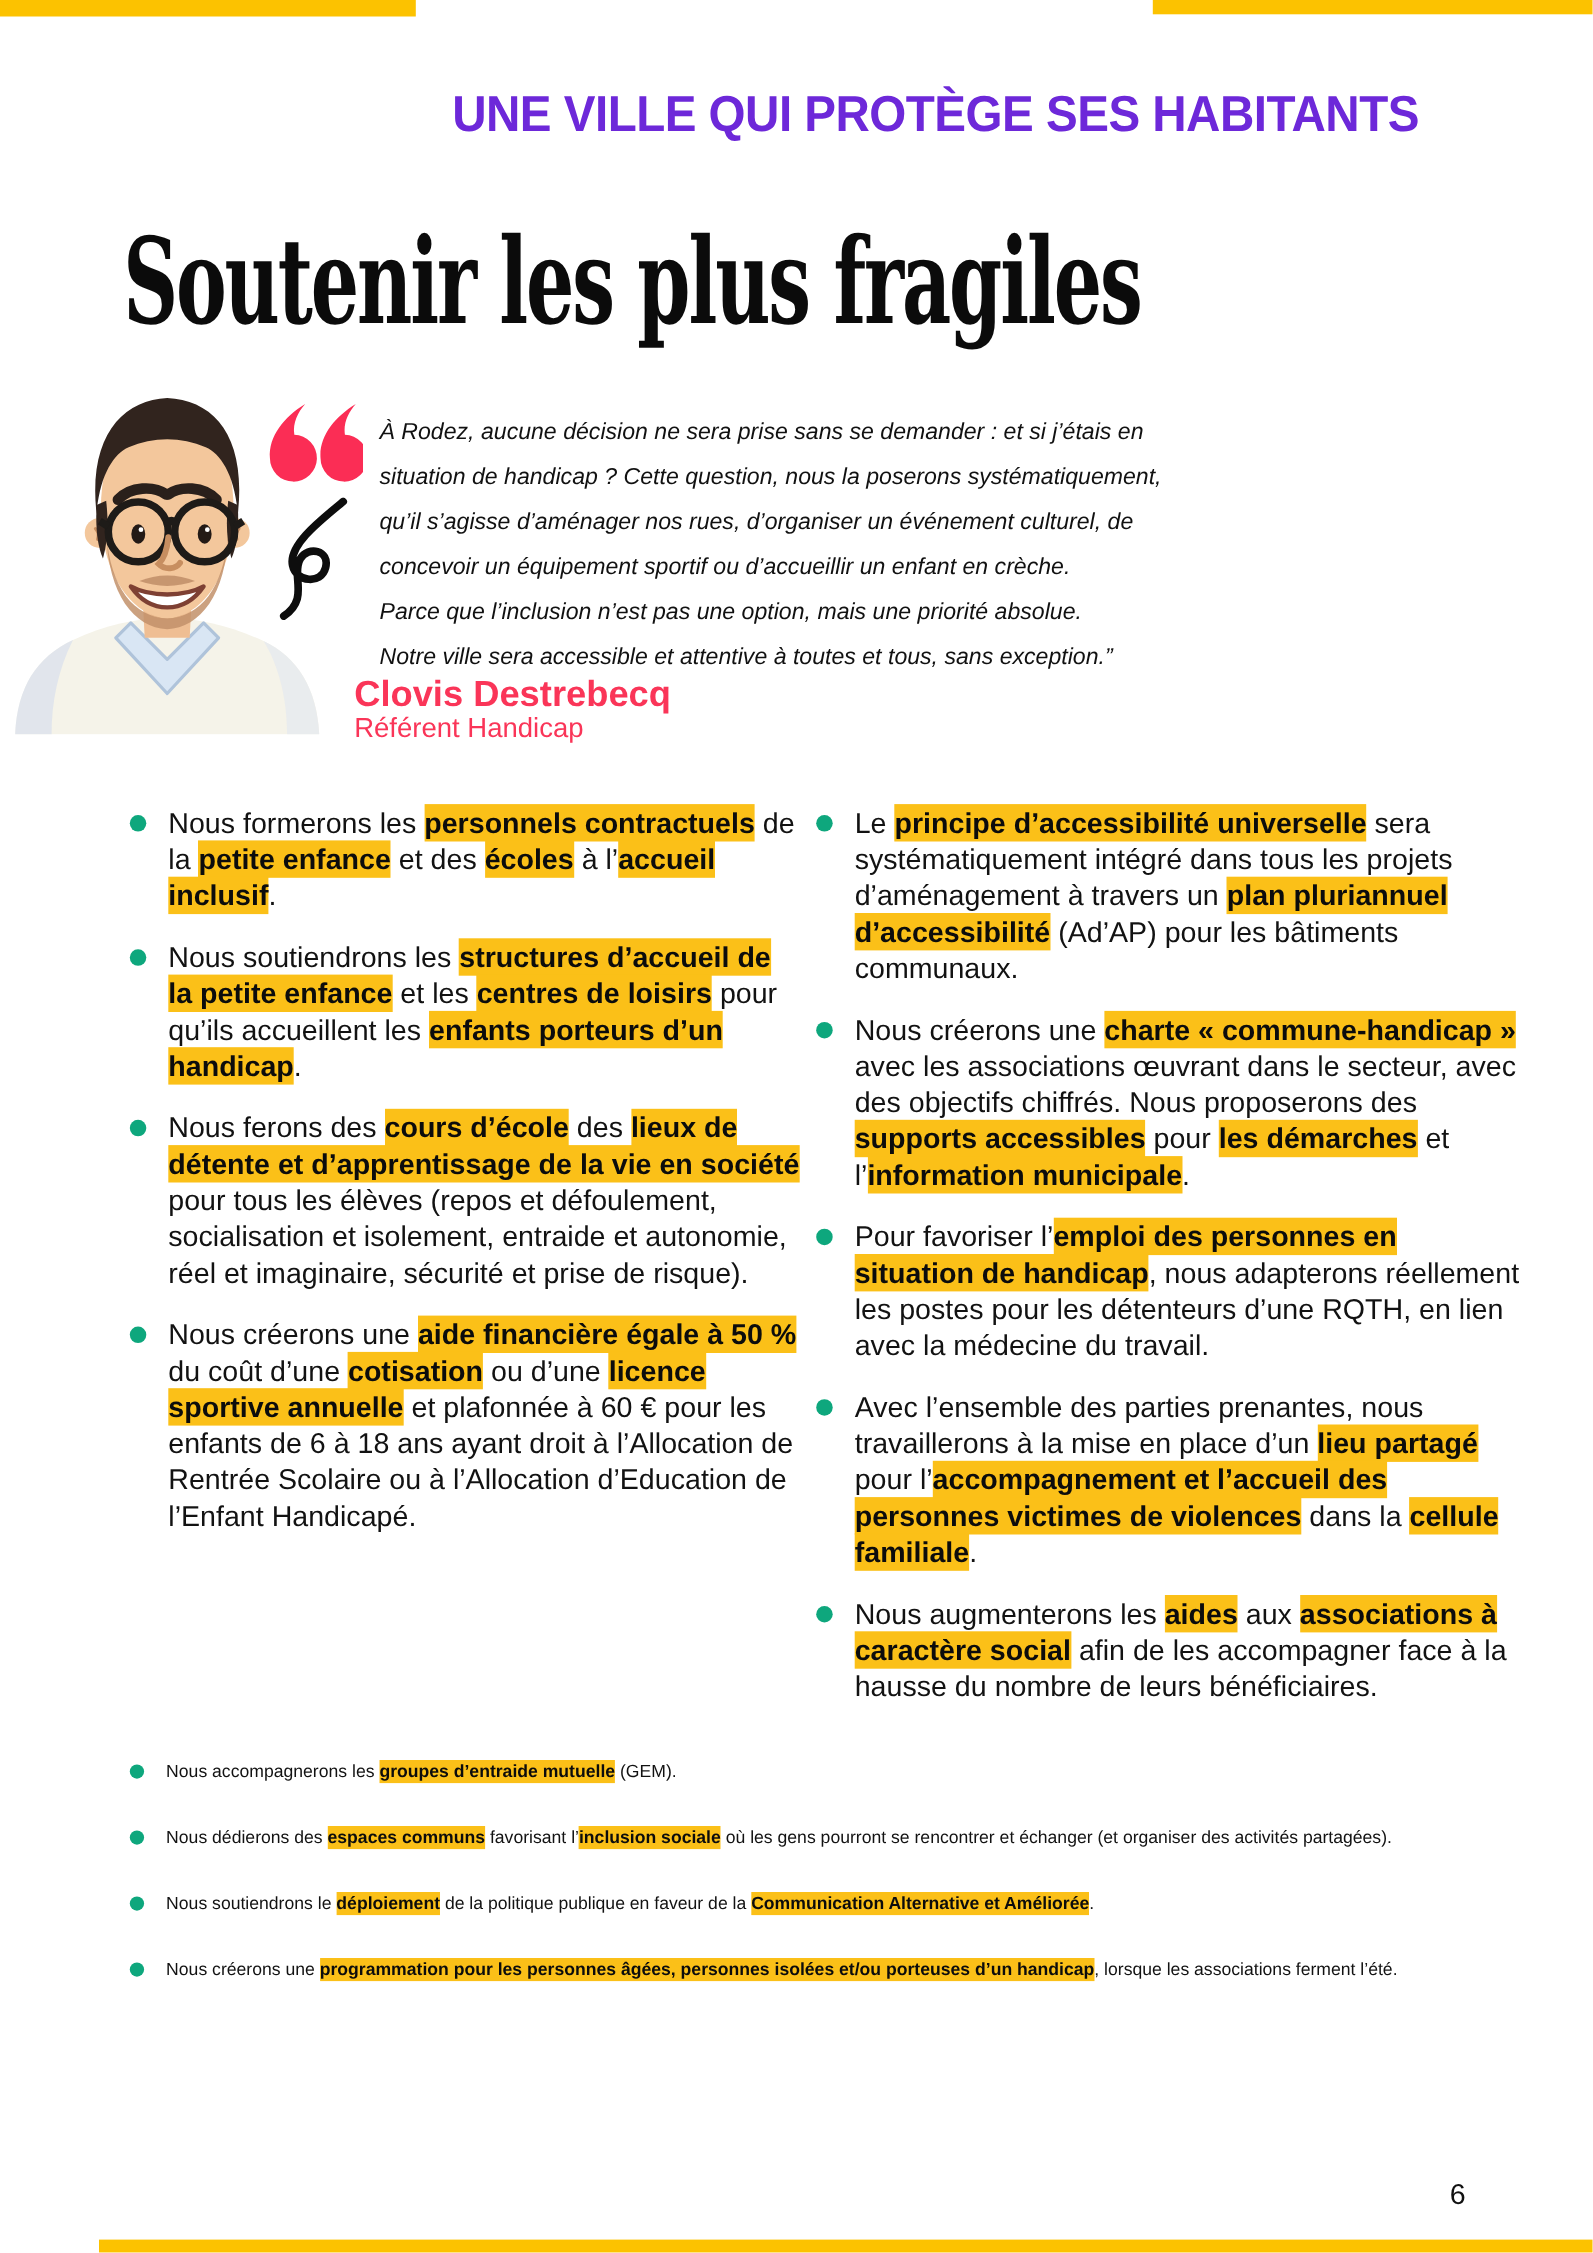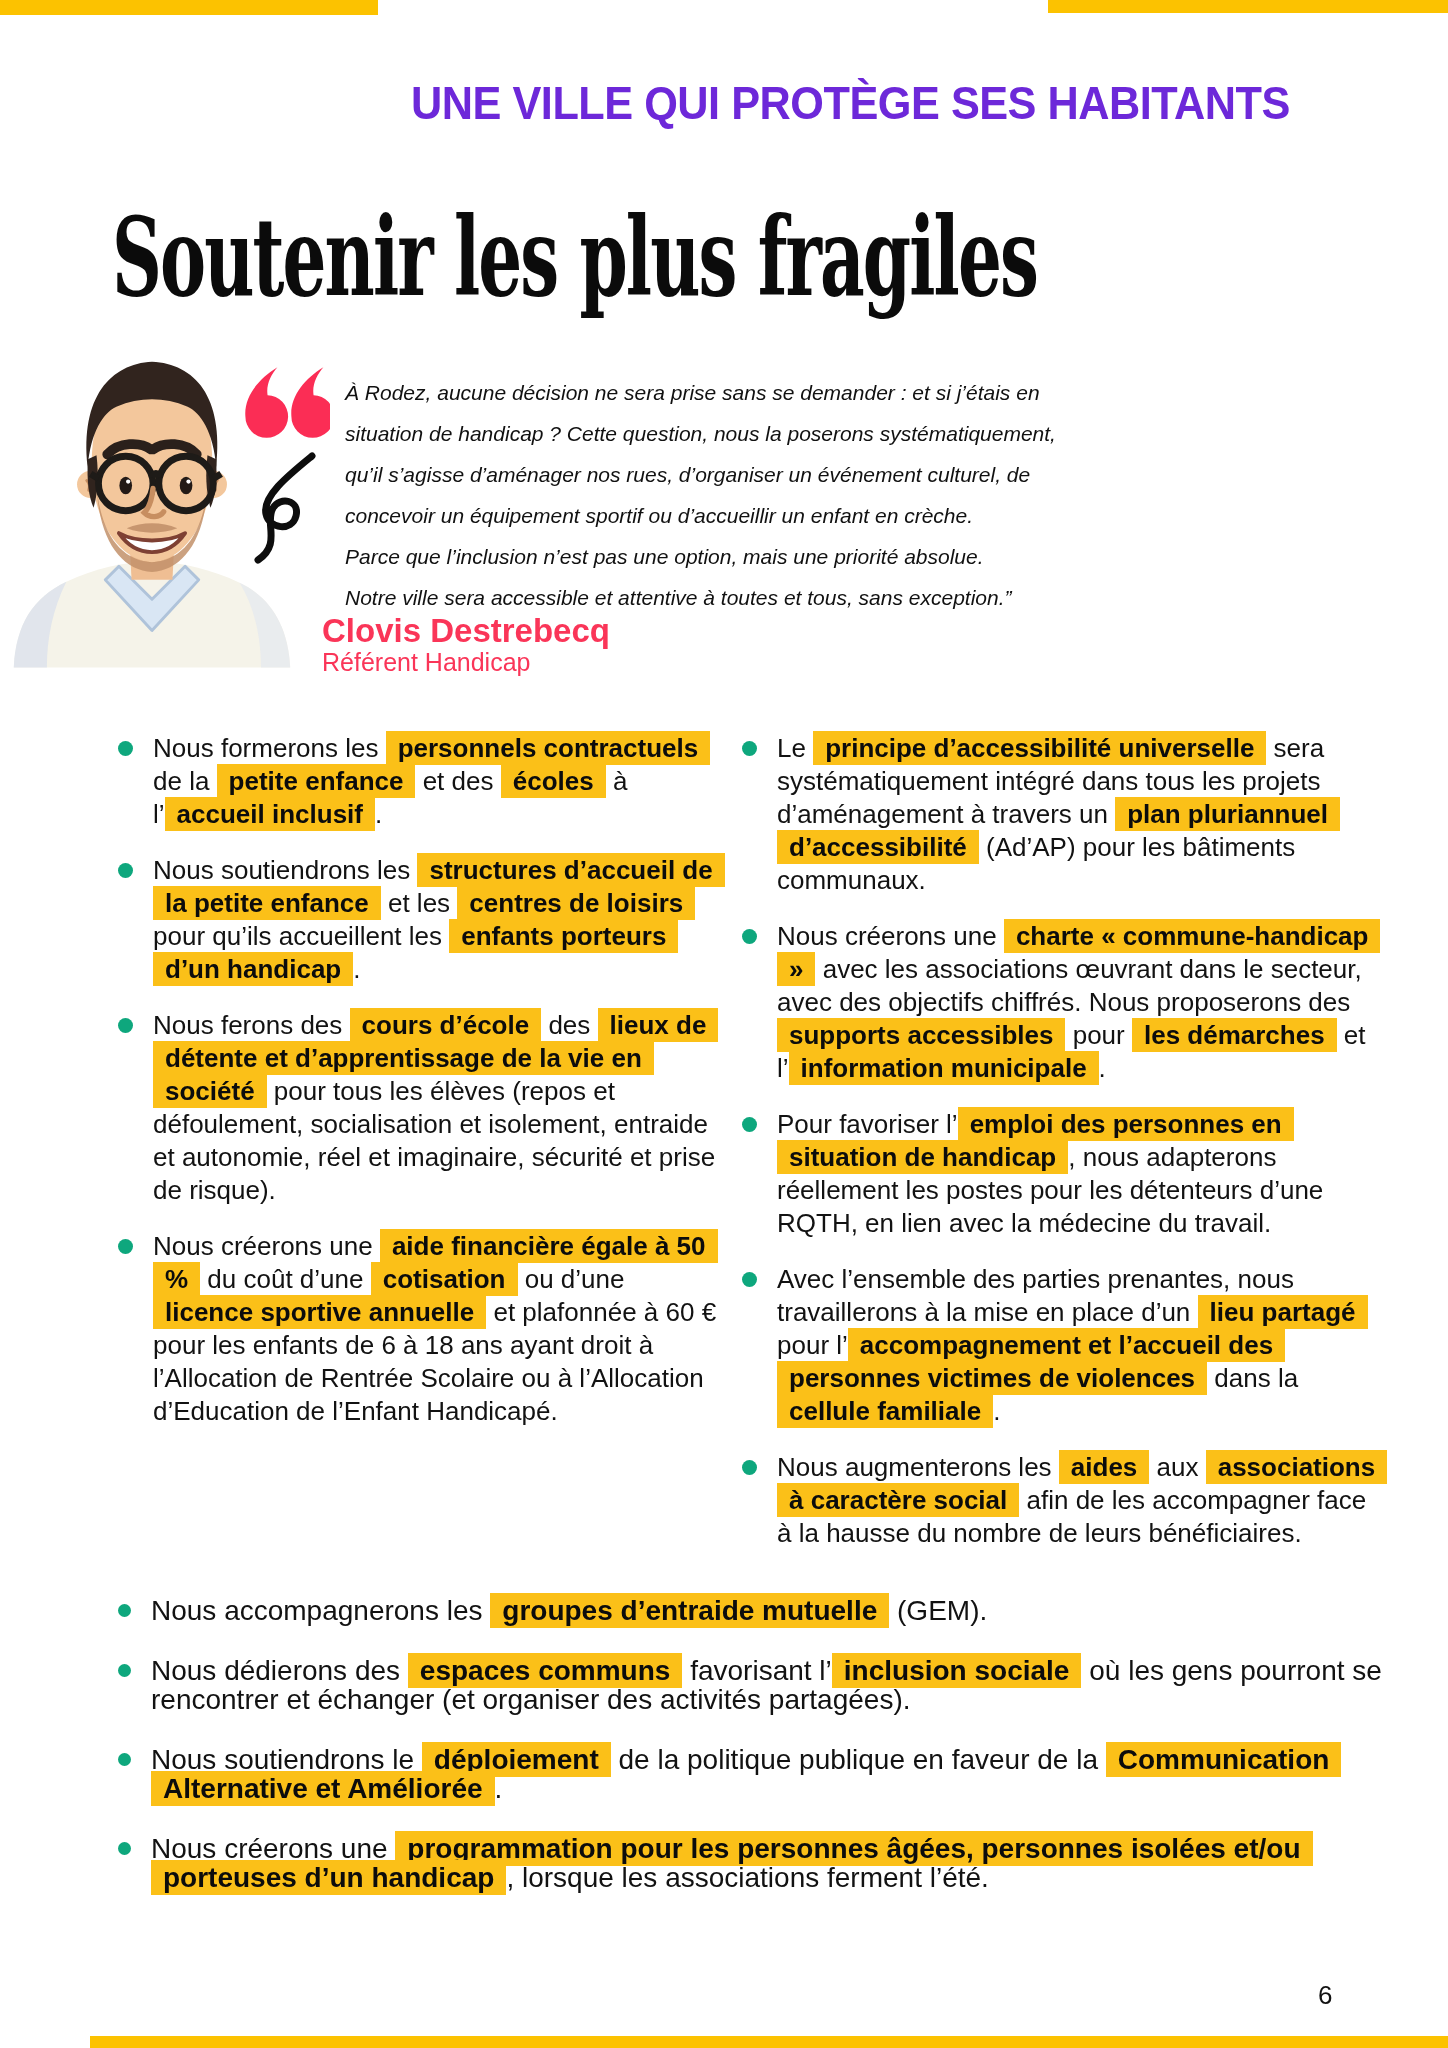--- a/index.html
+++ b/index.html
@@ -35,24 +35,24 @@
   
   .bullet-col{position:absolute;}
   .col-left{left:118px;top:732px;width:610px;}
   .col-right{left:742px;top:732px;width:640px;}
   .col-bottom{left:118px;top:1596px;width:1280px;}
   .bullet-item{display:flex;align-items:flex-start;margin:0 0 23px 0;}
   .col-bottom .bullet-item{margin-bottom:31px;}
   .dot{flex:0 0 auto;width:15px;height:15px;border-radius:50%;background:var(--teal,#0EA77D);margin:9px 20px 0 0;}
   .col-bottom .dot{width:13px;height:13px;margin-top:8px;}
   .bullet-text{margin:0;font-size:26px;line-height:33px;color:#121212;}
-  .col-bottom .bullet-text{font-size:28px;line-height:29px;}
+  .col-bottom .bullet-text{font-size:16px;line-height:29px;}
   .hl{
     background:var(--highlight,#FBC018);font-weight:bold;color:#0c0c0c;
-    padding:2px 12px;box-decoration-break:clone;-webkit-box-decoration-break:clone;
+    padding:2px 0;box-decoration-break:clone;-webkit-box-decoration-break:clone;
   }
   
   .page-number{position:absolute;left:1318px;top:1980px;font-size:26px;color:#111;}
   .bottom-bar{position:absolute;left:90px;top:2036px;width:1358px;height:12px;background:var(--yellow,#FCC200);}
 </style>
 </head>
 <body>
 
 <div class="page" style="--yellow: #FCC200; --highlight: #FBC018; --teal: #0EA77D; --pink: #FA3558;">
 

